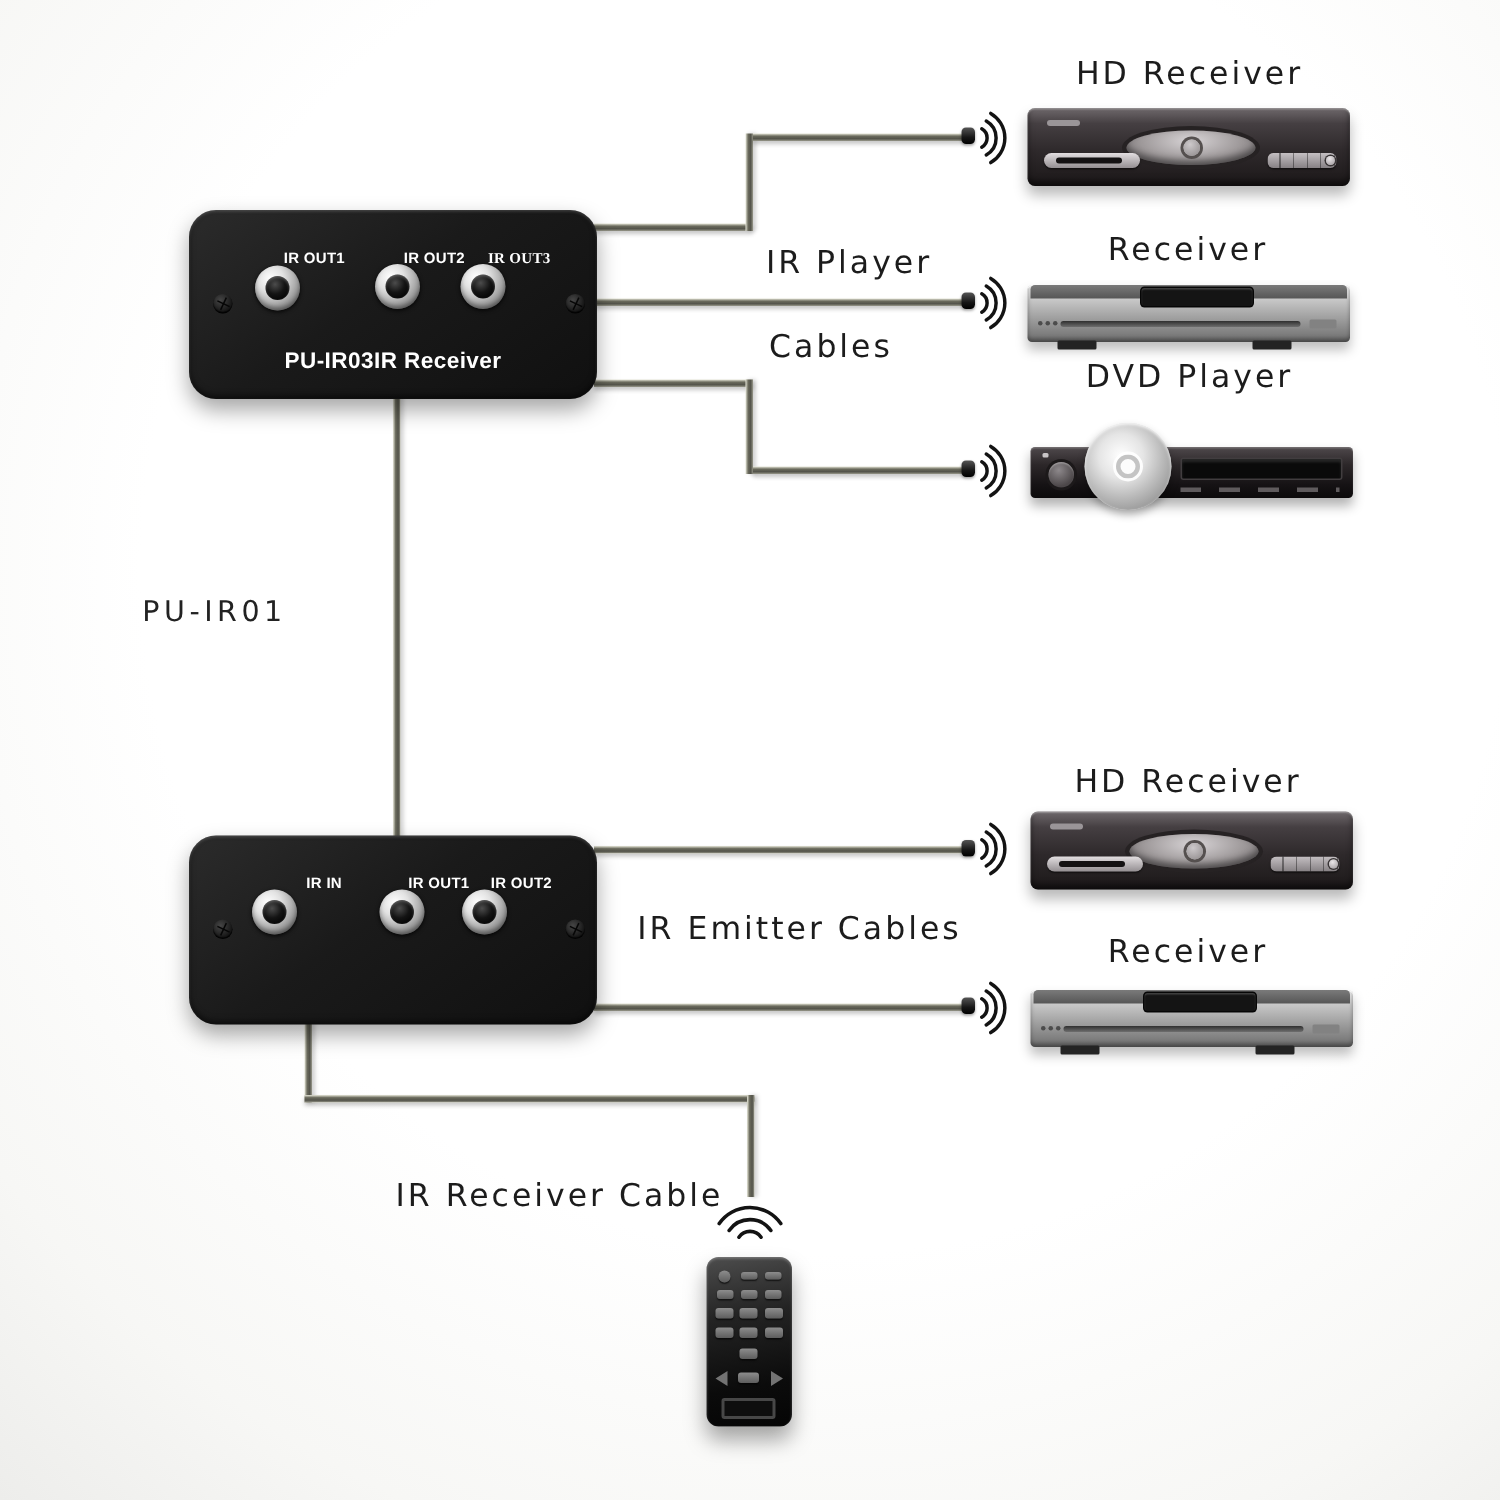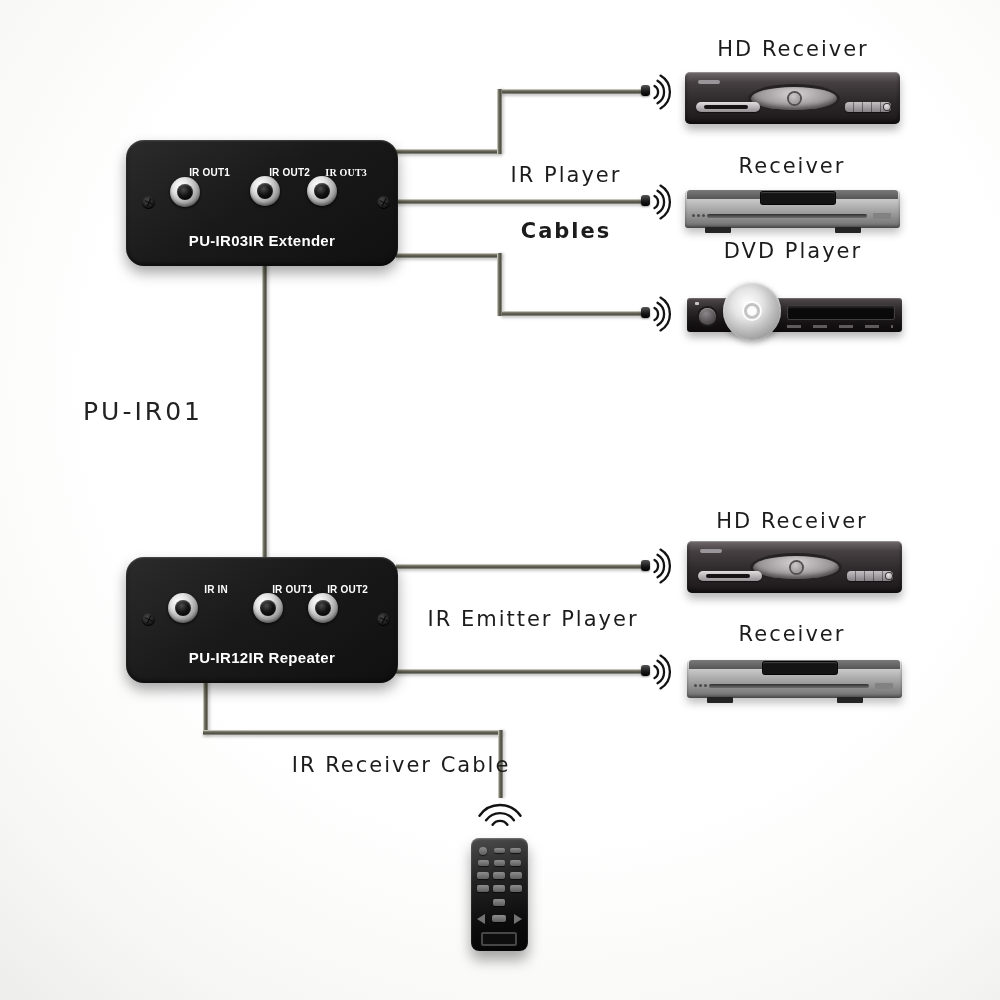--- a/index.html
+++ b/index.html
@@ -68,21 +68,21 @@
   .emitter-icon{position:absolute;width:24px;height:40px;}
   .waves-icon{position:absolute;width:52px;height:30px;}
 
   
   .lbl{
     position:absolute;transform:translateX(-50%);white-space:nowrap;
     color:#1c1c1c;font-size:21px;letter-spacing:2px;
   }
   .lbl-big{
     position:absolute;transform:translateX(-50%);white-space:nowrap;
-    color:#222;font-size:25px;letter-spacing:3px;
+    color:#222;font-size:19px;letter-spacing:3px;
   }
 
   
   .dev-hdr{
     position:absolute;width:215px;height:52px;border-radius:5px;
     background:linear-gradient(180deg,#6f696c 0%,#453f42 20%,#2e292b 55%,#1c1819 100%);
     box-shadow:0 6px 9px rgba(0,0,0,.28), inset 0 1px 1px rgba(255,255,255,.3), inset 0 -3px 4px rgba(0,0,0,.55);
   }
   .hdr-led{position:absolute;left:13px;top:8px;width:22px;height:4px;border-radius:2px;background:#9a9598;}
   .hdr-ellipse{
@@ -265,44 +265,40 @@
     <div class="port-label" style="left:14px;">IR OUT1</div>
     <div class="port-label" style="left:94px;">IR OUT2</div>
     <div class="port-label" style="left:151px;font-family:Liberation Serif, serif;">IR OUT3</div>
     <div class="jack" style="left:44px;top:37px;"></div>
     <div class="jack" style="left:124px;top:36px;"></div>
     <div class="jack" style="left:181px;top:36px;"></div>
     <div class="screw" style="left:16px;top:56px;"></div>
     <div class="screw" style="left:251px;top:56px;"></div>
     <div class="irbox-title">
       <span>PU-IR03</span>
-      <span>IR Extender</span>
+      <span>IR Receiver</span>
     </div>
   </div>
 
   <div class="irbox" style="left:126px;top:557px;">
     <div class="port-label" style="left:12px;">IR IN</div>
     <div class="port-label" style="left:97px;">IR OUT1</div>
     <div class="port-label" style="left:152px;">IR OUT2</div>
     <div class="jack" style="left:42px;top:36px;"></div>
     <div class="jack" style="left:127px;top:36px;"></div>
     <div class="jack" style="left:182px;top:36px;"></div>
     <div class="screw" style="left:16px;top:56px;"></div>
     <div class="screw" style="left:251px;top:56px;"></div>
-    <div class="irbox-title">
-      <span>PU-IR12</span>
-      <span>IR Repeater</span>
-    </div>
   </div>
 
   <div class="lbl-big" style="left:143px;top:397px;">PU-IR01</div>
   <div class="lbl" style="left:566px;top:163px;">IR Player</div>
-  <div class="lbl" style="left:566px;top:219px;font-weight:bold;">Cables</div>
-  <div class="lbl" style="left:533px;top:607px;">IR Emitter Player</div>
-  <div class="lbl" style="left:373px;top:753px;margin-left:28px;">IR Receiver Cable</div>
+  <div class="lbl" style="left:554px;top:219px;">Cables</div>
+  <div class="lbl" style="left:533px;top:607px;">IR Emitter Cables</div>
+  <div class="lbl" style="left:373px;top:785px;">IR Receiver Cable</div>
 
   <div class="lbl" style="left:793px;top:37px;">HD Receiver</div>
   <div class="lbl" style="left:792px;top:154px;">Receiver</div>
   <div class="lbl" style="left:793px;top:239px;">DVD Player</div>
   <div class="lbl" style="left:792px;top:509px;">HD Receiver</div>
   <div class="lbl" style="left:792px;top:622px;">Receiver</div>
 
   <div class="dev-hdr" style="left:685px;top:72px;">
     <div class="hdr-led"></div>
     <div class="hdr-ellipse">

